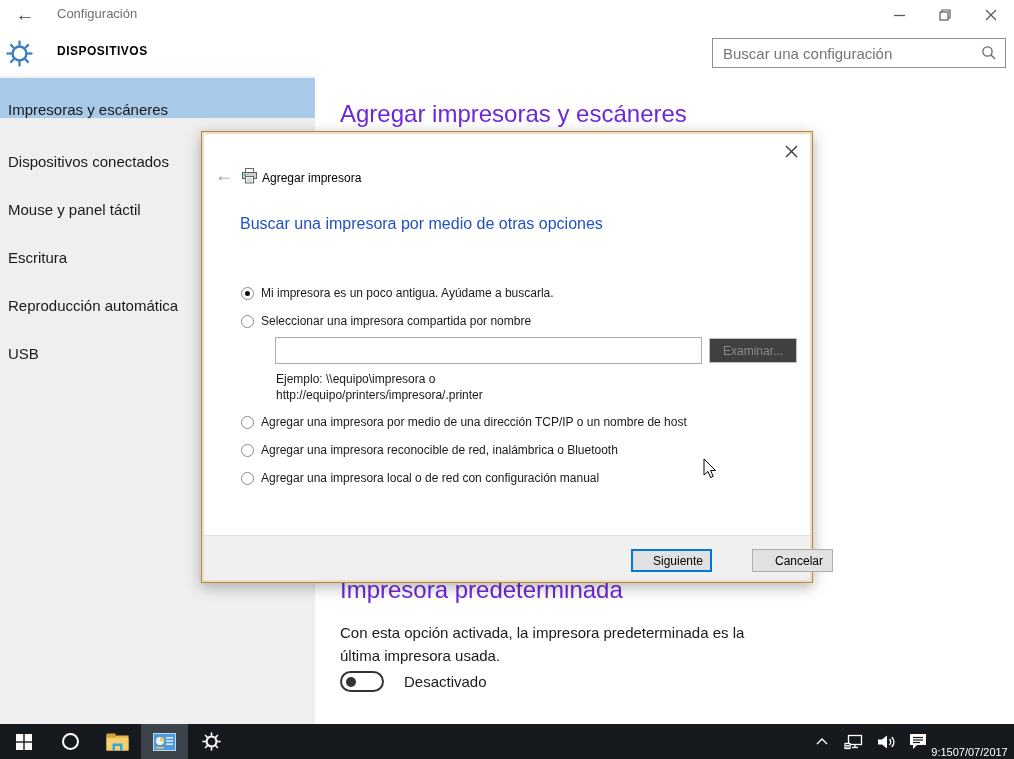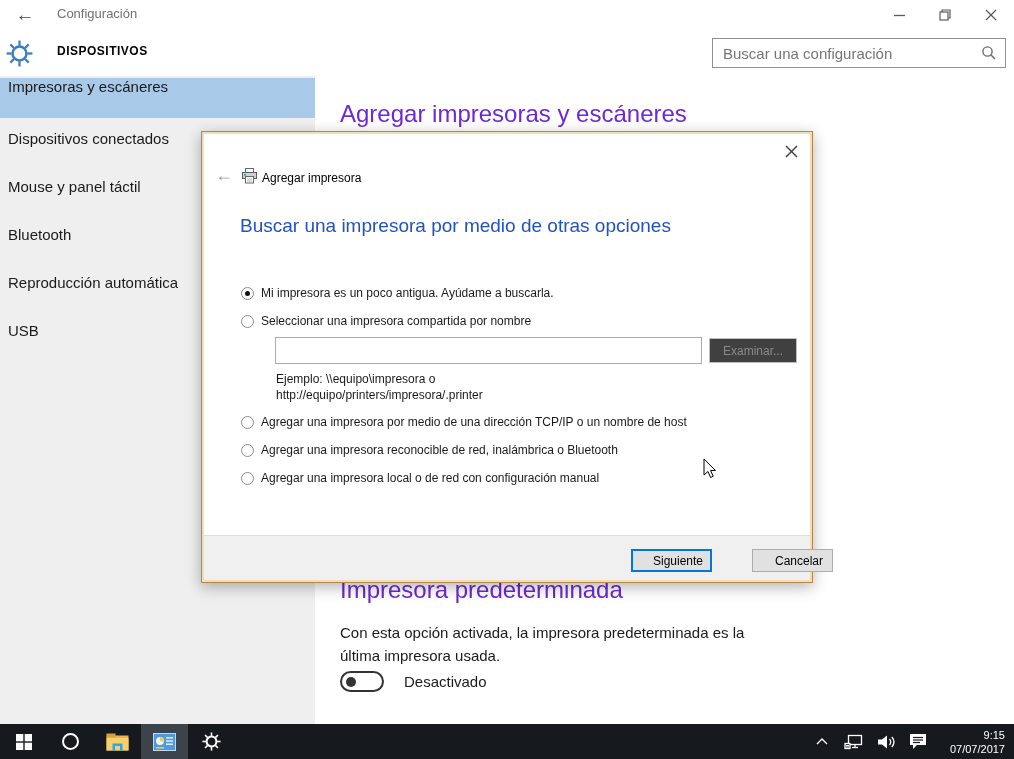--- a/index.html
+++ b/index.html
@@ -16,59 +16,59 @@
   
   .hdr-gear { position:absolute; left:6px; top:40px; }
   .page-title { position:absolute; left:57px; top:44px; font-size:12px; font-weight:700; color:#000; letter-spacing:0.5px; }
   .searchbox { position:absolute; left:712px; top:38px; width:294px; height:30px; border:1px solid #8f8f8f; background:#fff; display:flex; align-items:center; }
   .searchbox input { border:none; outline:none; flex:1; height:100%; font-family:"Liberation Sans",sans-serif; font-size:15px; color:#333; padding-left:10px; background:transparent; }
   .searchbox input::placeholder { color:#757575; opacity:1; }
   .search-ic { flex:none; padding:0 8px 0 4px; display:flex; }
 
   
   .sidebar { position:absolute; left:0; top:76px; width:315px; height:648px; background:#efefef; }
-  .side-item { position:absolute; left:0; width:315px; height:40px; display:flex; align-items:flex-start; padding-left:8px; font-size:15px; color:#1a1a1a; cursor:default; }
+  .side-item { position:absolute; left:0; width:315px; height:40px; display:flex; align-items:flex-end; padding-left:8px; font-size:15px; color:#1a1a1a; cursor:default; }
   .side-item.selected { background:#a9c9e8; }
 
   
   .section-title { position:absolute; left:340px; font-size:24px; font-weight:300; color:#6d28d9; white-space:nowrap; }
   .body-text { position:absolute; left:340px; top:621px; width:420px; font-size:15px; line-height:23px; color:#1a1a1a; }
   .toggle { position:absolute; left:340px; top:671px; width:44px; height:21px; border:2px solid #333; border-radius:11px; background:#fff; }
   .toggle-knob { position:absolute; left:4px; top:3.5px; width:10px; height:10px; background:#333; border-radius:50%; }
   .toggle-label { position:absolute; left:404px; top:673px; font-size:15px; color:#1a1a1a; }
 
   
   .dialog { position:absolute; left:201px; top:131px; width:612px; height:452px; background:#f2ddbb; border:1px solid #b5874b; padding:2px; box-shadow:0 4px 14px rgba(0,0,0,0.3); }
   .dialog-inner { position:relative; width:100%; height:100%; background:#fff; }
   .dlg-close { position:absolute; right:9px; top:7px; width:20px; height:20px; display:flex; align-items:center; justify-content:center; }
   .dlg-back { position:absolute; left:8px; top:31px; width:24px; height:20px; font-size:18px; color:#9a9a9a; display:flex; align-items:center; justify-content:center; }
   .dlg-printer { position:absolute; left:37px; top:34px; }
   .dlg-title { position:absolute; left:58px; top:37px; font-size:12px; color:#000; }
-  .dlg-heading { position:absolute; left:36px; top:81px; font-size:19px; color:#2152c3; }
+  .dlg-heading { position:absolute; left:36px; top:81px; font-size:16px; color:#2152c3; }
   .opt { position:absolute; left:37px; height:16px; display:flex; align-items:center; gap:7px; font-size:12px; color:#1a1a1a; white-space:nowrap; }
   .radio { flex:none; width:13px; height:13px; border:1px solid #8c8c8c; border-radius:50%; background:#fff; position:relative; }
   .radio.checked::after { content:""; position:absolute; left:3px; top:3px; width:5px; height:5px; background:#111; border-radius:50%; }
   .share-input { position:absolute; left:71px; top:203px; width:427px; height:27px; border:1px solid #acacac; font-family:"Liberation Sans",sans-serif; font-size:13px; padding:0 6px; outline:none; }
   .browse-btn { position:absolute; left:505px; top:204px; width:88px; height:25px; background:#404040; border:1px solid #bfbfbf; color:#8b8b8b; font-size:12px; font-family:"Liberation Sans",sans-serif; }
   .example { position:absolute; left:72px; top:237px; font-size:12px; line-height:16px; color:#1a1a1a; }
   .dlg-footer { position:absolute; left:0; right:0; bottom:0; height:45px; background:#f0f0f0; border-top:1px solid #dfdfdf; }
   .dlg-btn { position:absolute; top:13px; width:81px; height:23px; font-size:12px; font-family:"Liberation Sans",sans-serif; background:#e1e1e1; border:1px solid #adadad; color:#000;padding-left:13px; }
   .dlg-btn.primary { left:427px; border:2px solid #0078d7; }
   .dlg-btn.cancel { left:548px; }
 
   .cursor { position:absolute; left:703px; top:458px; pointer-events:none; }
 
   
   .taskbar { position:absolute; left:0; bottom:0; width:1014px; height:35px; background:#16191e; display:flex; align-items:stretch; }
   .tsk-btn { width:47px; display:flex; align-items:center; justify-content:center; }
   .tsk-btn.active { background:#3d434b; }
   .cortana-ring { width:17px; height:17px; border:2px solid #fff; border-radius:50%; }
   .tray { margin-left:auto; display:flex; align-items:stretch; }
   .tray-btn { width:32px; display:flex; align-items:center; justify-content:center; }
-  .clock { width:80px; display:flex; flex-direction:column; justify-content:center; align-items:flex-end; padding-right:9px; color:#fff; font-size:11px; line-height:14px; text-align:right; }
+  .clock { width:80px; display:flex; flex-direction:row; justify-content:center; align-items:flex-end; padding-right:9px; color:#fff; font-size:11px; line-height:14px; text-align:right; }
 </style>
 </head>
 <body>
 
 <div class="screen">
 
   <div class="tb-back">←</div>
   <div class="window-title">Configuración</div>
   <div class="win-controls">
     <div class="win-btn">
@@ -122,21 +122,21 @@
     <div class="side-item selected" style="top:2px">
         <span>Impresoras y escáneres</span>
       </div>
     <div class="side-item" style="top:54px">
         <span>Dispositivos conectados</span>
       </div>
     <div class="side-item" style="top:102px">
         <span>Mouse y panel táctil</span>
       </div>
     <div class="side-item" style="top:150px">
-        <span>Bluetooth</span>
+        <span>Escritura</span>
       </div>
     <div class="side-item" style="top:198px">
         <span>Reproducción automática</span>
       </div>
     <div class="side-item" style="top:246px">
         <span>USB</span>
       </div>
   </div>
 
   <div class="section-title" style="top:100px">Agregar impresoras y escáneres</div>

